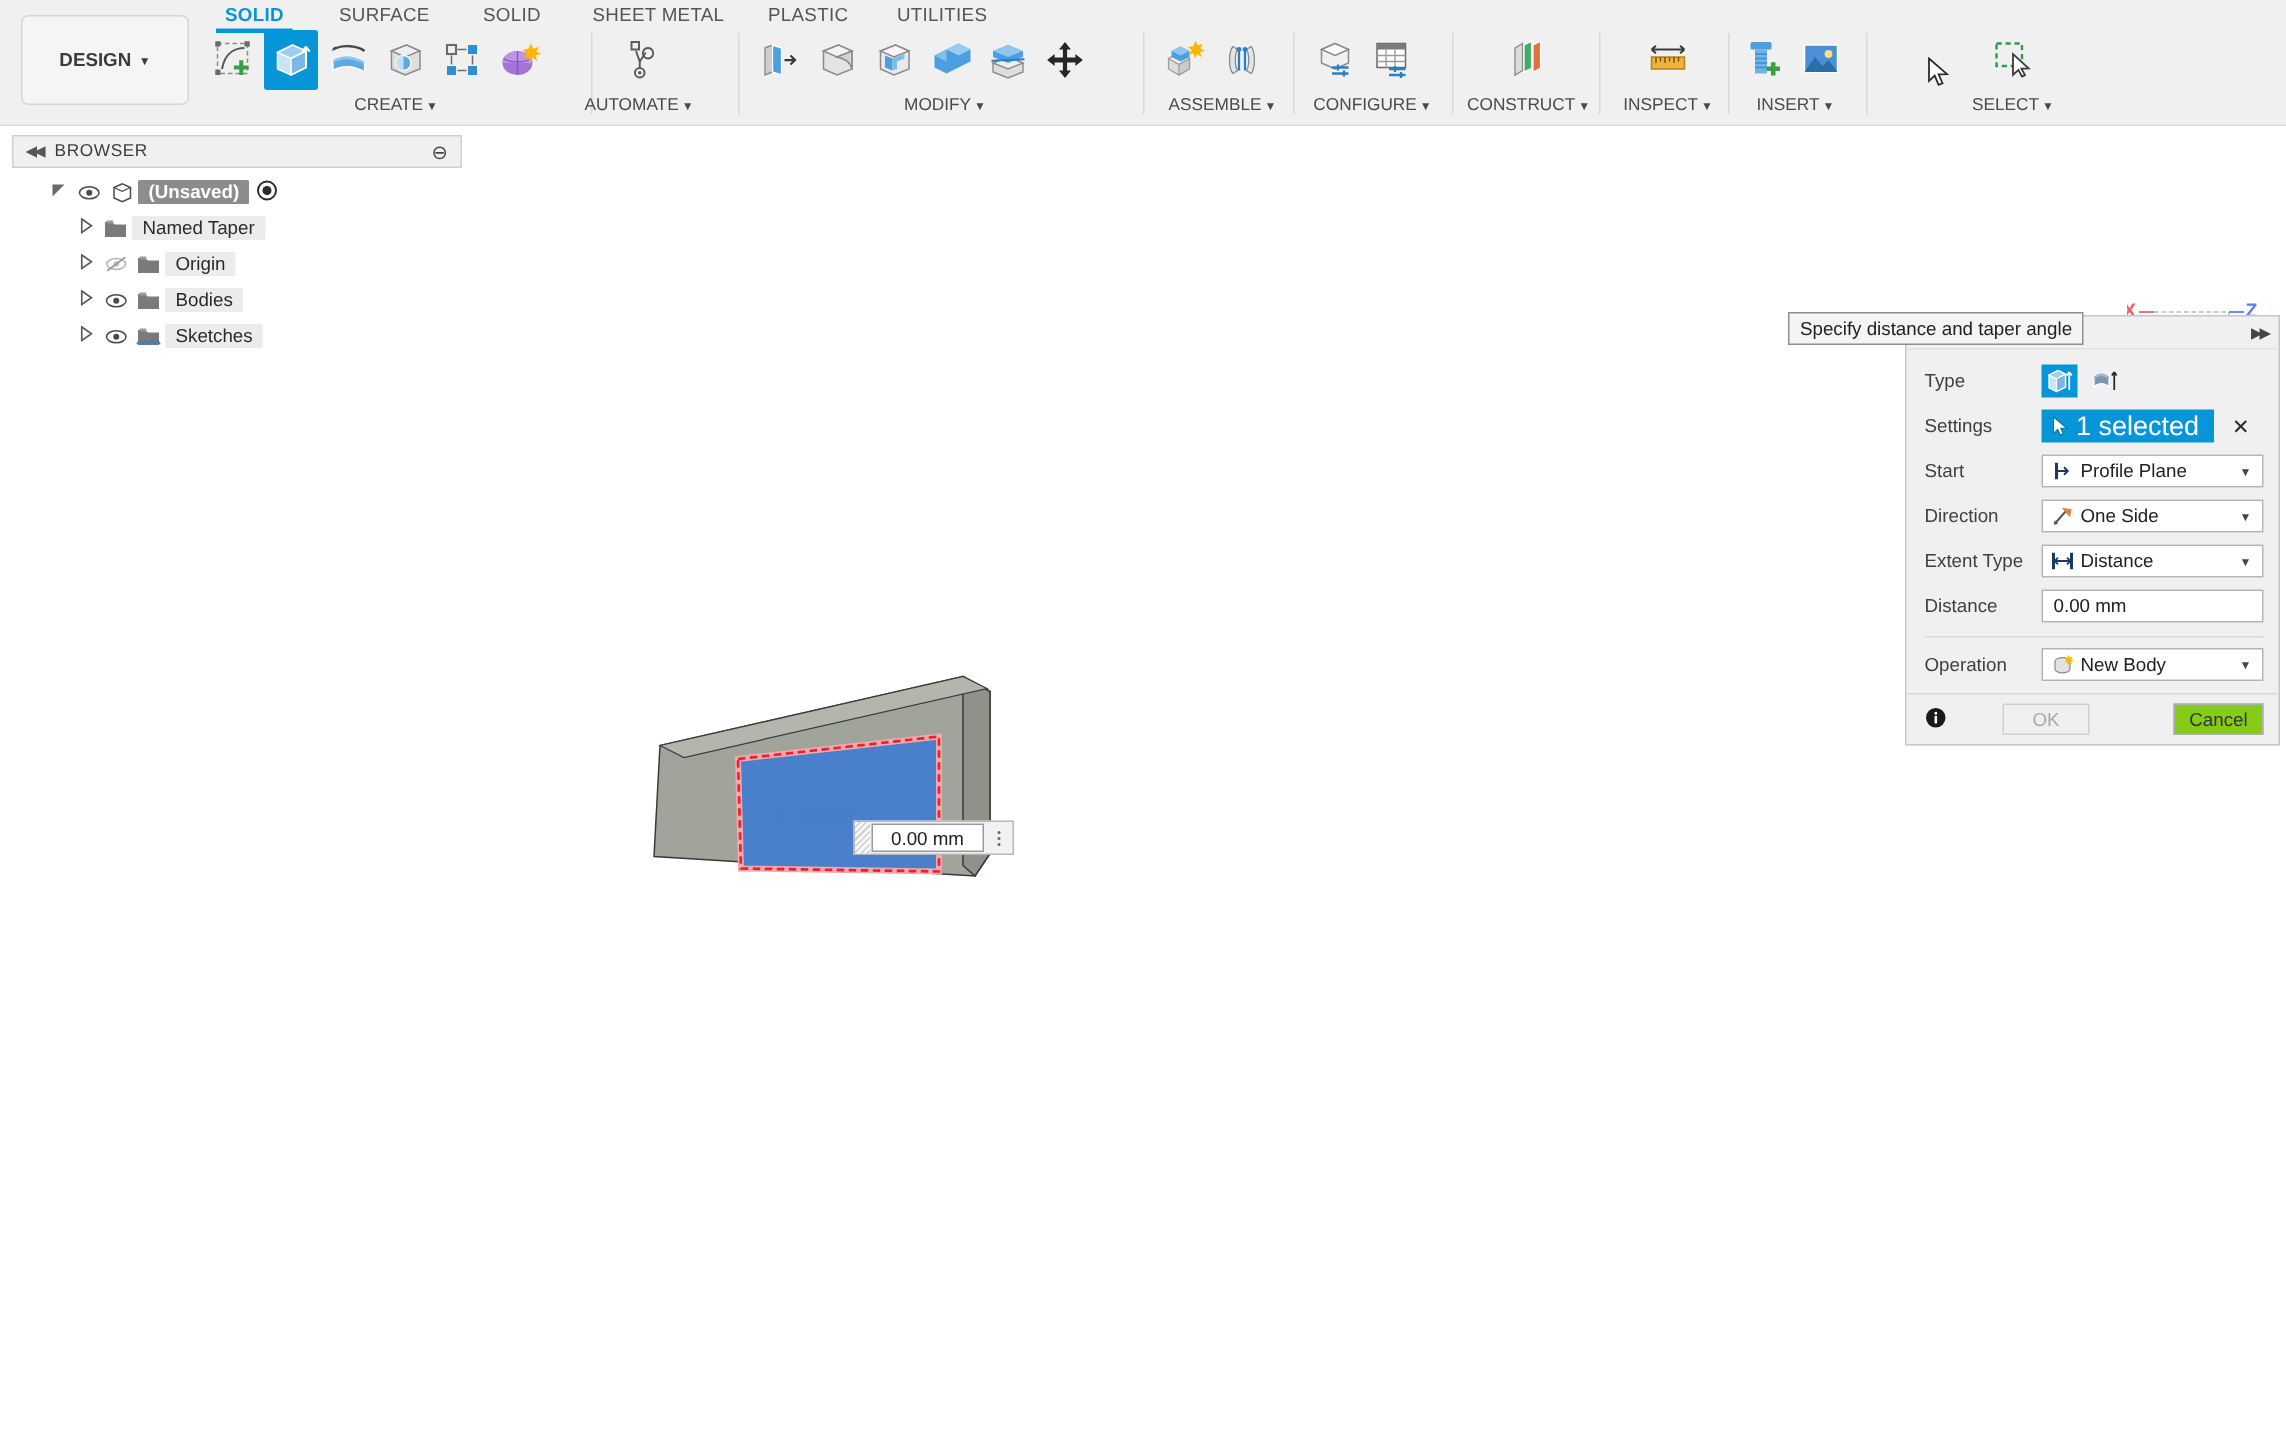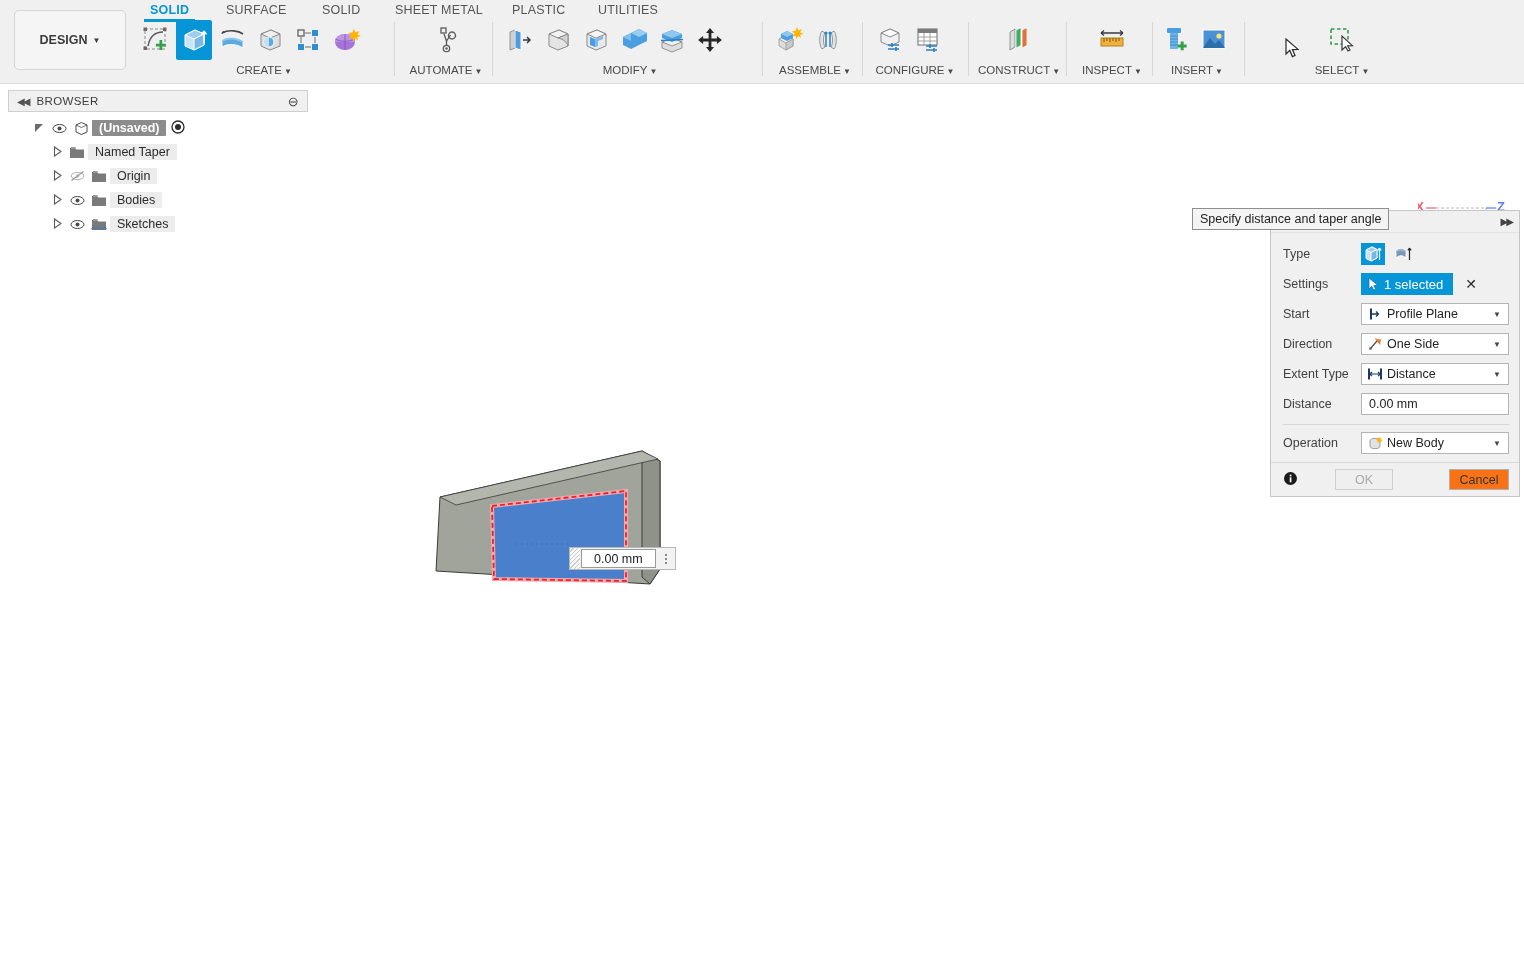--- a/index.html
+++ b/index.html
@@ -134,33 +134,33 @@
     cursor: default;
   }
   .ctl .ctl-ico { width: 18px; display:flex; align-items:center; justify-content:center; margin-right: 3px;}
   .ctl .ctl-txt { flex: 1; }
   .ctl .ddcaret { font-size: 8px; color: #444; padding-right: 3px; }
   .ctl.plain { padding-left: 7px; }
   .typeicons { display: flex; gap: 6px; }
   .tbtn { width: 24px; height: 22px; display:flex; align-items:center; justify-content:center; cursor:default; }
   .tbtn.on { background: #0696d7; }
   .selbadge {
-    background: #0696d7; color: #ffffff; font-size: 13px;
+    background: #0696d7; color: #ffffff; font-size: 18px;
     height: 22px; display: flex; align-items: center; gap: 5px;
     padding: 0 10px 0 7px; cursor: default;
   }
   .xbtn { margin-left: 12px; font-size: 14px; color: #2b2b2b; cursor: default; }
   #dlg-sep { height: 1px; background: #d8d8d8; margin: 5px 0 3px 0; }
   #dlg-foot {
     border-top: 1px solid #d8d8d8; height: 34px;
     display: flex; align-items: center; padding: 0 10px 0 12px; gap: 8px;
   }
   #dlg-foot .info { width: 18px; }
   .btn {
-    width: 58px; height: 21px; border: 1px solid #b0b0b0; background: #f97316;
+    width: 58px; height: 21px; border: 1px solid #b0b0b0; background: #84cc16;
     display:flex; align-items:center; justify-content:center;
     font-size: 12.5px; color: #333; cursor: default;
   }
   .btn.disabled { color: #a9a9a9; background: #efefef; border-color: #cfcfcf; }
   .btn.cancel { width: 60px; margin-left: auto; }
   #okwrap { margin-left: 26px; }
 </style>
 </head>
 <body>
 
@@ -242,21 +242,21 @@
           </svg>
         </div>
       </div>
       <div class="grp-label" style="width:252px">
         <span>CREATE</span><span class="caret">▼</span>
       </div>
     </div>
 
     <div class="sep" style="left:394px"></div>
 
-    <div class="grp" style="left:404px; width:84px;">
+    <div class="grp" style="left:384px; width:84px;">
       <div class="grp-icons" style="justify-content:center">
         <div class="ico">
           <svg width="30" height="30" viewBox="0 0 30 30">
             <rect x="10" y="3" width="5" height="5" fill="none" stroke="#5a5a5a" stroke-width="1.3"></rect>
             <path d="M21 7 a3.5 3.5 0 1 0 .01 0" fill="none" stroke="#5a5a5a" stroke-width="1.3"></path>
             <path d="M13 9 L15.5 16 L19.5 10" fill="none" stroke="#5a5a5a" stroke-width="1.3"></path>
             <path d="M15.5 16 L15.5 21" stroke="#5a5a5a" stroke-width="1.3"></path>
             <circle cx="15.5" cy="23.5" r="3.2" fill="none" stroke="#5a5a5a" stroke-width="1.3"></circle>
             <circle cx="15.5" cy="23.5" r="1.2" fill="#5a5a5a"></circle>
           </svg>

